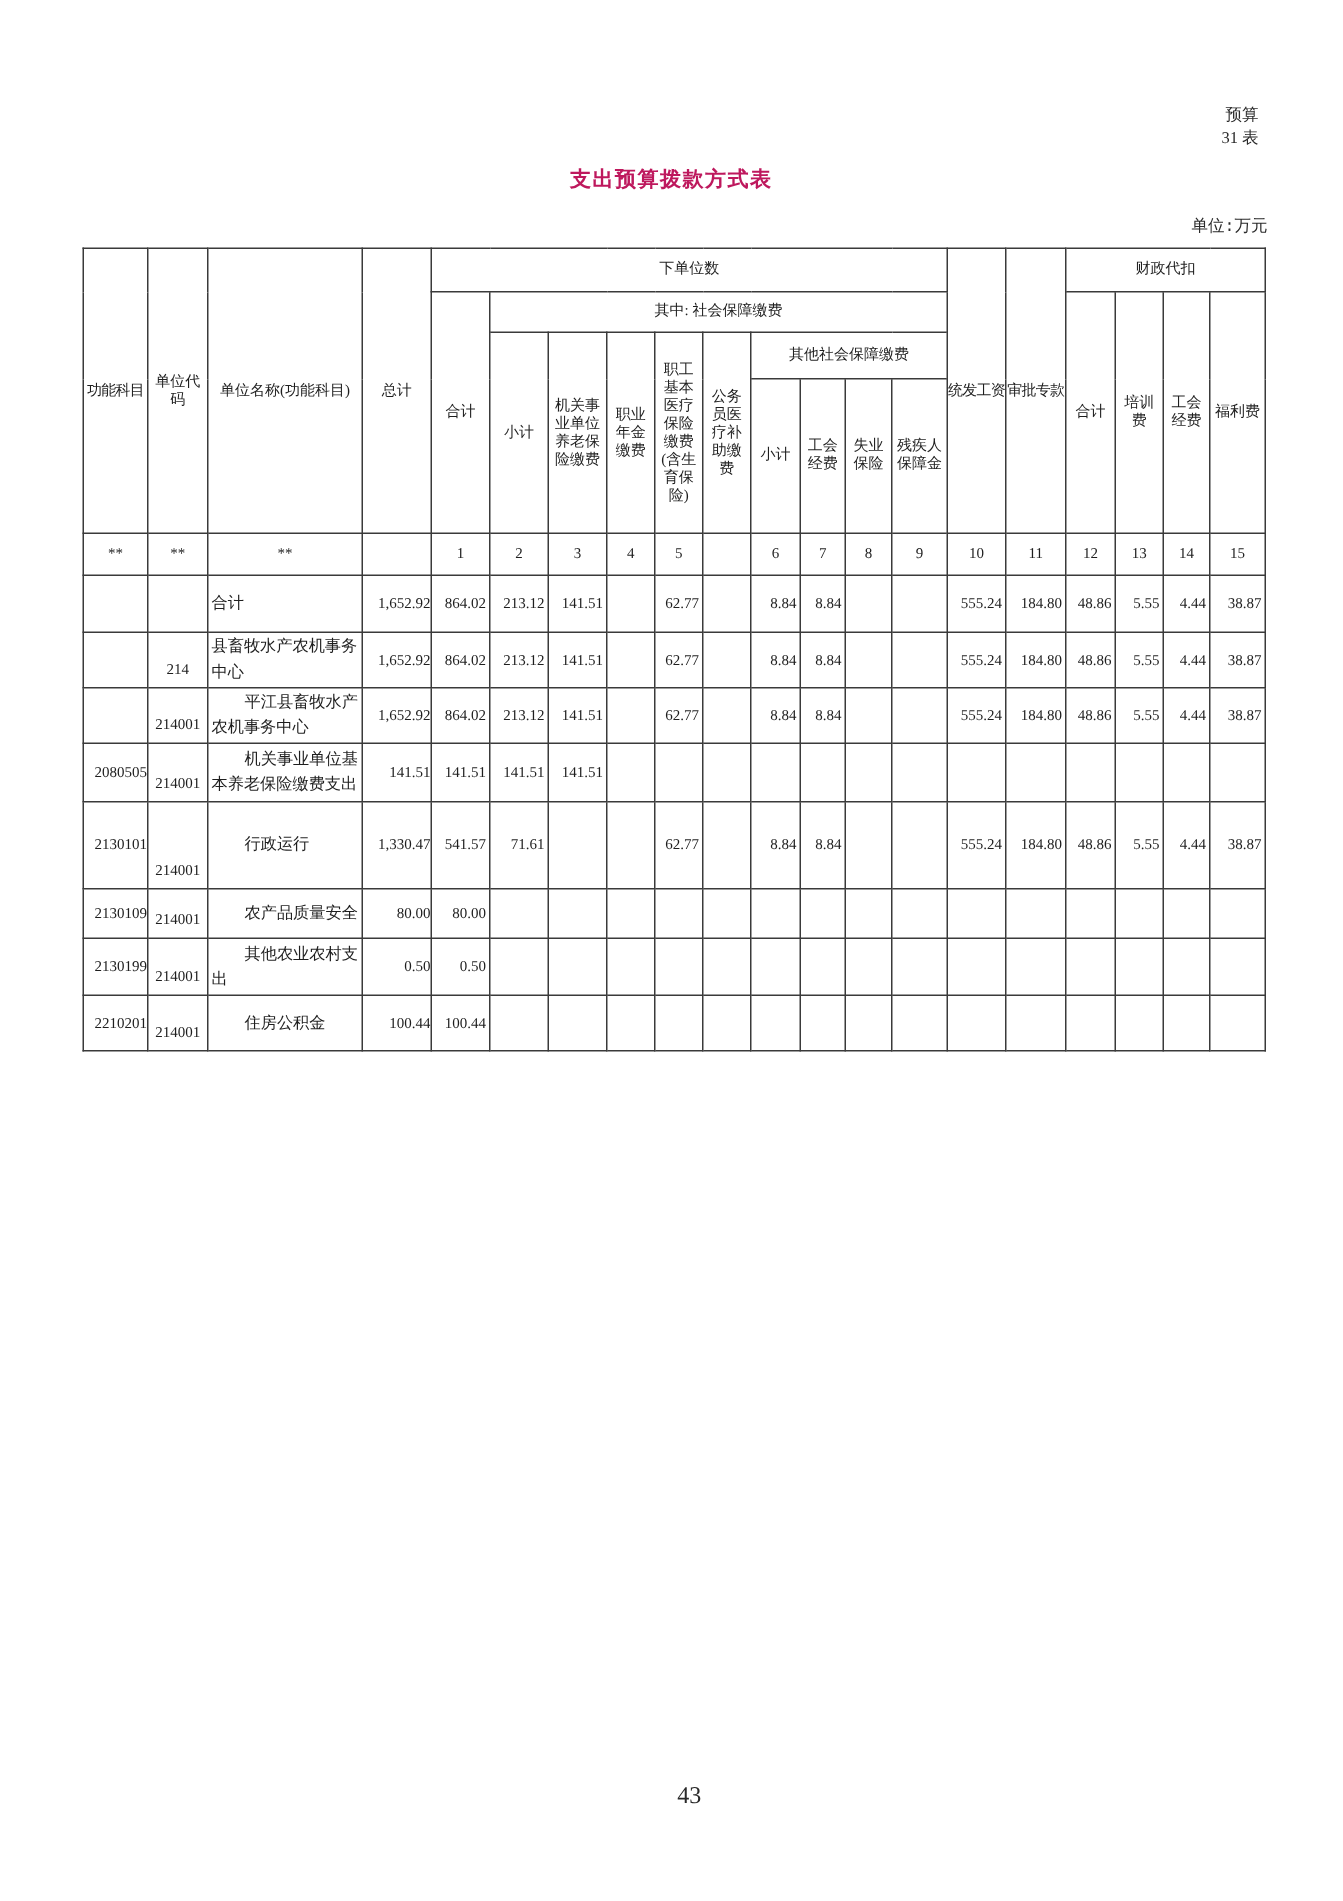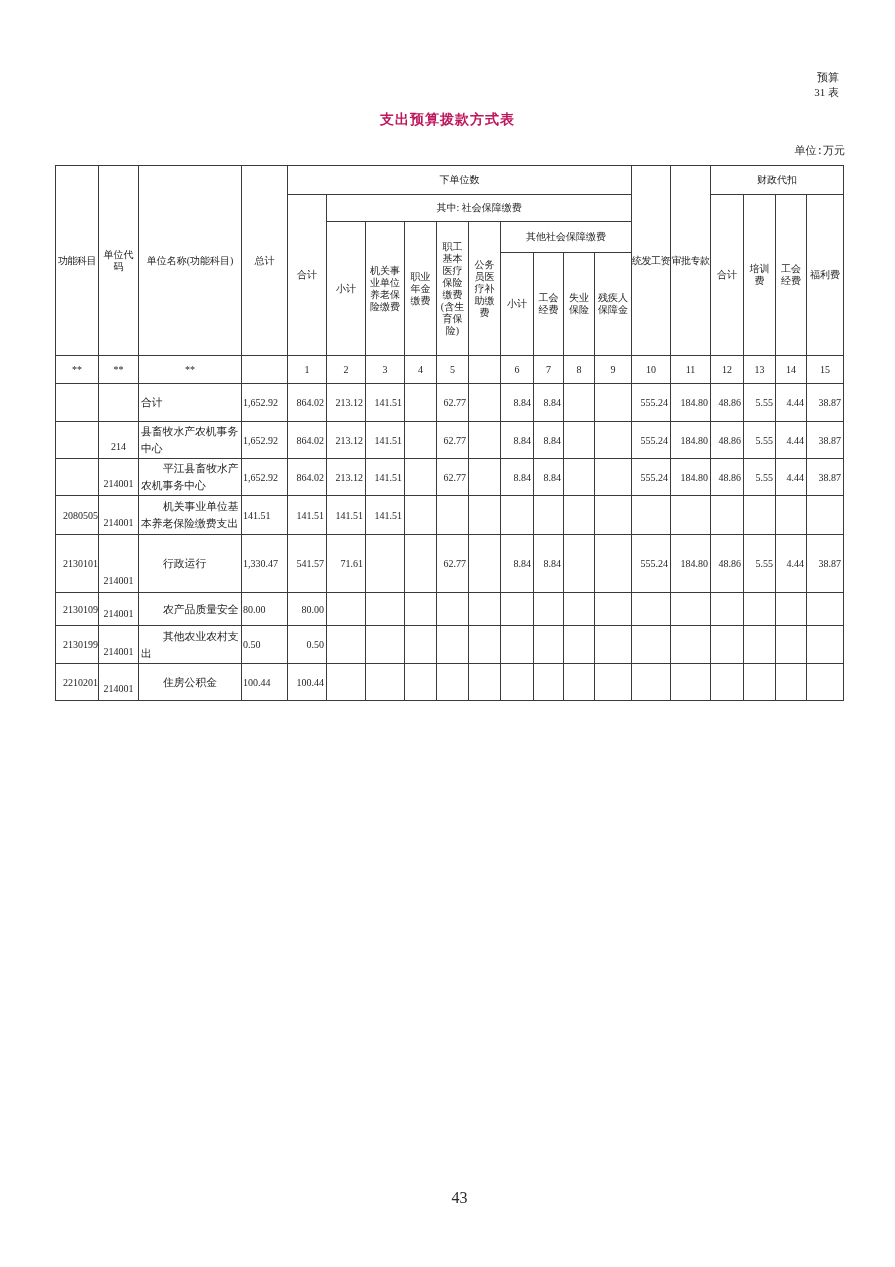--- a/index.html
+++ b/index.html
@@ -91,21 +91,21 @@
   tbody td.code-func { text-align: right; }
   tbody td.code-unit { text-align: center; vertical-align: bottom; padding-bottom: 5px; }
   tbody td.name {
     font-size: 10.8px;
     line-height: 17px;
     text-align: left;
     text-indent: 22px;
     padding: 0 2px;
   }
   tbody tr:nth-child(1) td.name, tbody tr:nth-child(2) td.name { text-indent: 0; }
-  tbody td.numL { text-align: left; padding-left: 1px; white-space: nowrap; }
+  tbody td.numL { text-align: right; padding-left: 1px; white-space: nowrap; }
   tbody td.numR { text-align: right; padding-right: 2px; white-space: nowrap; }
   .pagenum {
     position: absolute;
     top: 1189px;
     left: 0;
     width: 100%;
     text-align: center;
     font-size: 16px;
     color: #2a2a2a;
     margin-left: 12px;

